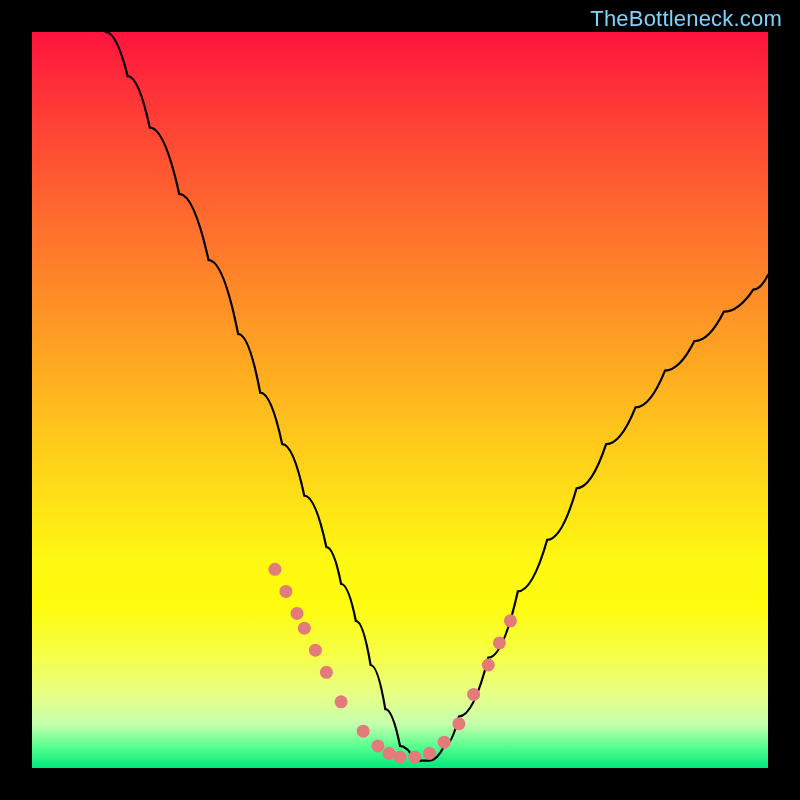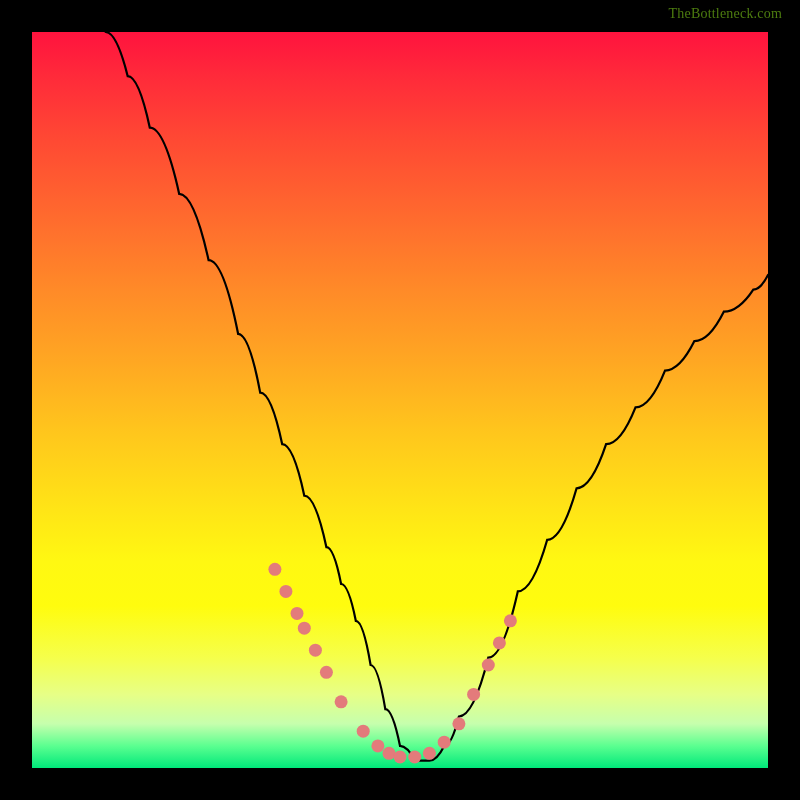--- a/index.html
+++ b/index.html
@@ -40,23 +40,23 @@
       #e7ff86 90%,
       #c6ffad 94%,
       #5bff90 97%,
       #00e87a 100%
     );
   }
   .watermark {
     position: absolute;
     top: 6px;
     right: 18px;
-    font-family: Liberation Serif, serif;
-    font-size: 14px;
-    color: #4d7c0f;
+    font-family: Liberation Sans, sans-serif;
+    font-size: 22px;
+    color: #7dd3fc;
     letter-spacing: 0.2px;
     user-select: none;
   }
   svg.curve {
     position: absolute;
     top: 0;
     left: 0;
     width: 736px;
     height: 736px;
     pointer-events: none;

